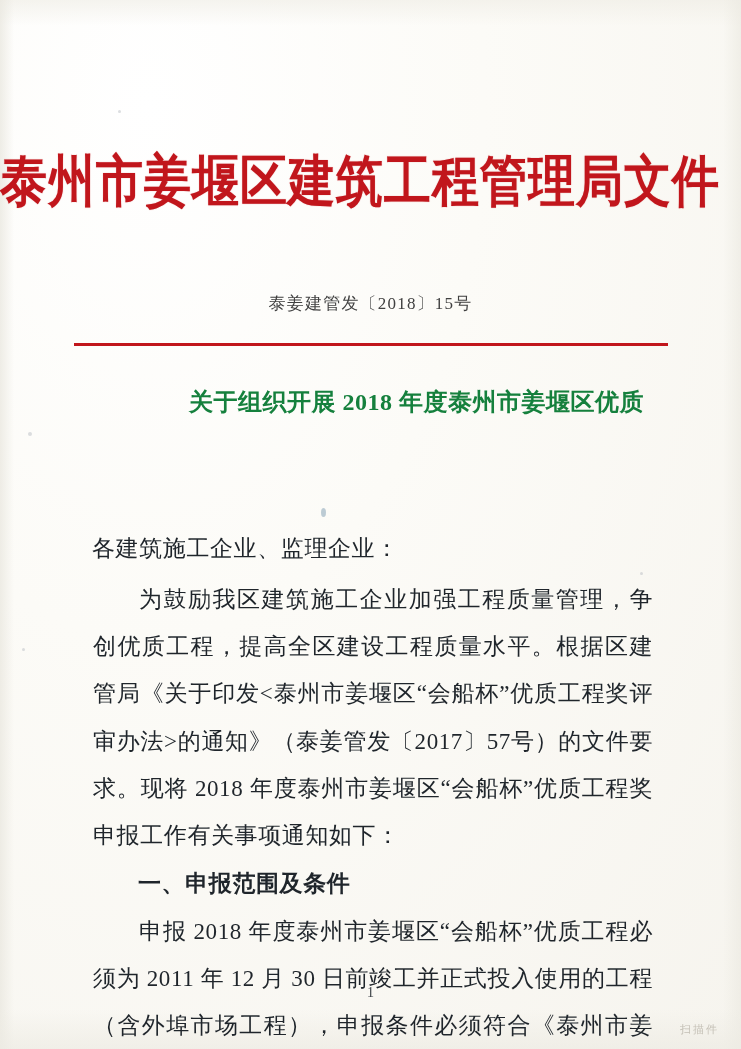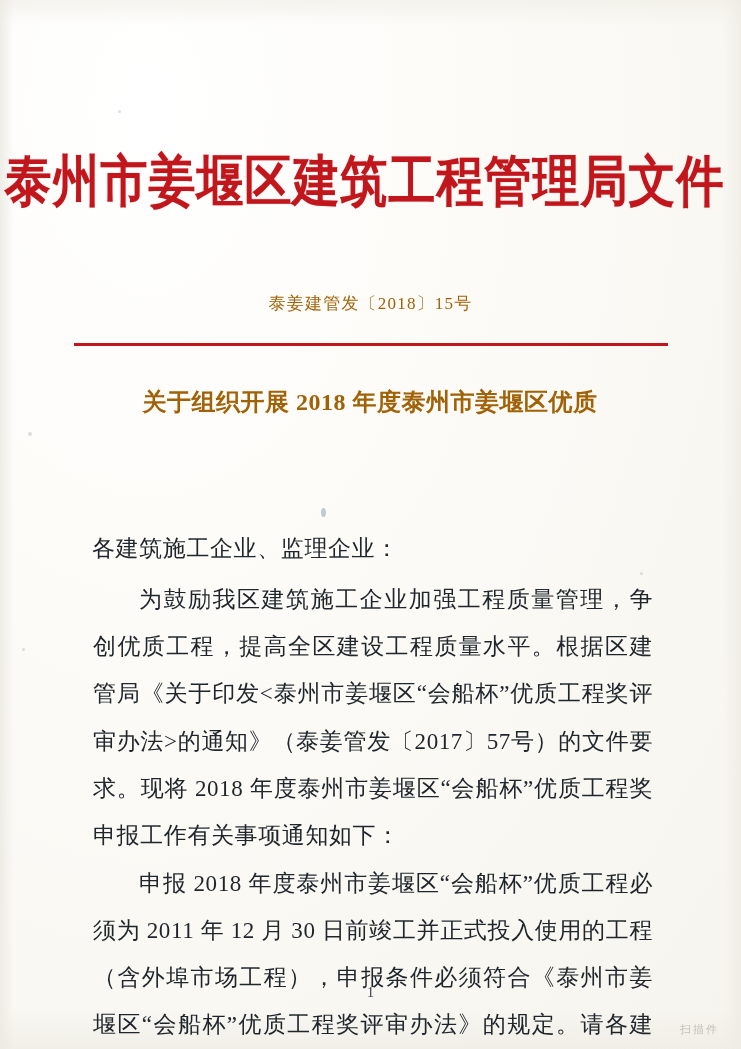--- a/index.html
+++ b/index.html
@@ -52,21 +52,21 @@
     height: 1049px;
     box-sizing: border-box;
   }
 
   
   .masthead {
     position: absolute;
     top: 152px;
     left: 0;
     right: 12px;
-    text-align: center;
+    text-align: left;
   }
   .masthead-title {
     font-family: "Liberation Serif", serif;
     font-weight: bold;
     font-size: 47px;
     line-height: 1.1;
     letter-spacing: 1px;
     color: #c1161c;
     text-shadow: 0 0 1px rgba(193,22,28,.45);
     white-space: nowrap;
@@ -75,40 +75,40 @@
   }
 
   .doc-number {
     position: absolute;
     top: 292px;
     left: 0;
     right: 0;
     text-align: center;
     font-size: 17px;
     letter-spacing: 1.2px;
-    color: #a16207;
+    color: #404040;
   }
 
   .red-rule {
     position: absolute;
     top: 343px;
     left: 74px;
     width: 594px;
     height: 3px;
     background: #c1161c;
   }
 
   
   .title-block {
     position: absolute;
     top: 382px;
     left: 96px;
     width: 548px;
-    text-align: center;
-    color: #a16207;
+    text-align: right;
+    color: #15803d;
     font-weight: bold;
     font-size: 24px;
     line-height: 1.72;
     letter-spacing: 0.5px;
   }
 
   
   .body-block {
     position: absolute;
     top: 525px;
@@ -193,20 +193,21 @@
 
   <div class="red-rule"></div>
 
   <div class="title-block">
     <div>关于组织开展 2018 年度泰州市姜堰区优质</div>
   </div>
 
   <div class="body-block">
     <p class="salutation">各建筑施工企业、监理企业：</p>
     <p class="para">为鼓励我区建筑施工企业加强工程质量管理，争创优质工程，提高全区建设工程质量水平。根据区建管局《关于印发&lt;泰州市姜堰区“会船杯”优质工程奖评审办法&gt;的通知》（泰姜管发〔2017〕57号）的文件要求。现将 2018 年度泰州市姜堰区“会船杯”优质工程奖申报工作有关事项通知如下：</p>
+    <p class="section-head">一、申报范围及条件</p>
     <p class="para">申报 2018 年度泰州市姜堰区“会船杯”优质工程必须为 2011 年 12 月 30 日前竣工并正式投入使用的工程（含外埠市场工程），申报条件必须符合《泰州市姜堰区“会船杯”优质工程奖评审办法》的规定。请各建筑施工相关企业按照年初下达</p>
   </div>
 
   <div class="page-number">1</div>
 
   <div class="watermark">扫描件</div>
 
 </div>
 
 </body></html>

